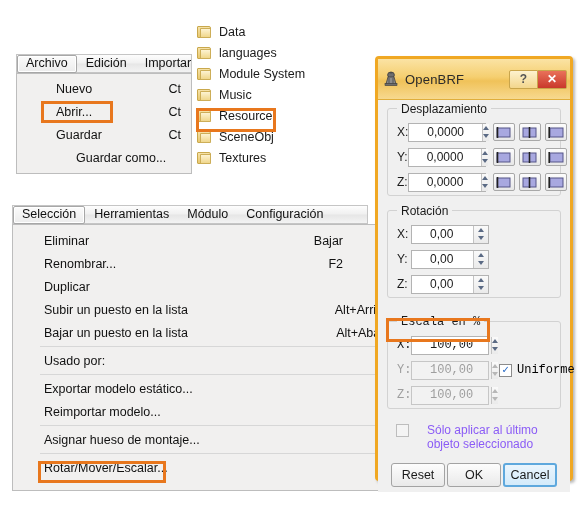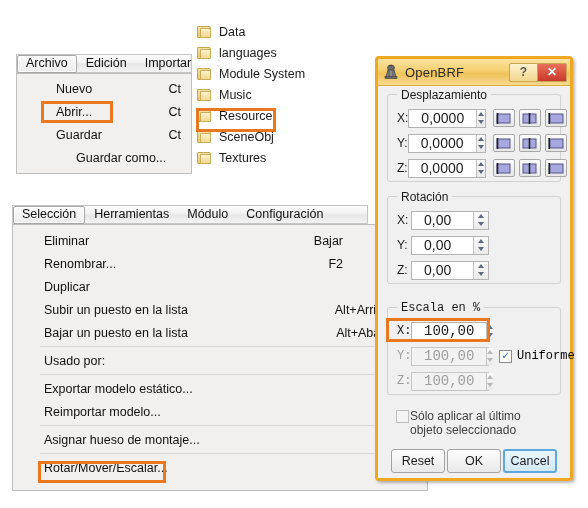--- a/index.html
+++ b/index.html
@@ -94,21 +94,21 @@
   }
   
   .dialog{
     box-sizing:border-box;
     background:#f0f0f0;
     border:3px solid #f0a823;
     border-radius:4px;
     box-shadow:2px 2px 3px rgba(0,0,0,0.28);
   }
   .titlebar{
-    height:27px;
+    height:41px;
     background:linear-gradient(to bottom,#fbe3a4 0%,#f5cf70 45%,#f0c259 55%,#f7d98f 100%);
     display:flex;align-items:center;
     border-bottom:1px solid #e0ae3c;
     padding-left:5px;
     box-sizing:border-box;
   }
   .title-text{font-size:13px;color:#2b2b2b;margin-left:6px;letter-spacing:.2px;}
   .tb-btns{margin-left:auto;display:flex;padding-right:3px;}
   .tb-btn{
     width:29px;height:19px;
@@ -148,22 +148,22 @@
   .fieldrow{display:flex;align-items:center;height:22px;}
   .axis{width:14px;font-size:12px;color:#1a1a1a;text-align:left;}
   .spin{
     display:flex;align-items:stretch;
     height:19px;
     border:1px solid #b3b3b3;
     background:#ffffff;
     box-sizing:border-box;
   }
   .spin .val{
-    flex:1;padding:0 12px;display:flex;align-items:center;
-    font-size:14px;color:#1a1a1a;
+    flex:1;padding:0 18px;display:flex;align-items:center;
+    font-size:12px;color:#1a1a1a;
   }
   .spin.disabled{background:#f2f2f2;border-color:#c6c6c6;}
   .spin.disabled .val{color:#9e9e9e;}
   .spin .btns{
     width:14px;display:flex;flex-direction:column;
     border-left:1px solid #c3c3c3;
     background:linear-gradient(to bottom,#fafafa,#eaeaea);
   }
   .spin .btns div{
     flex:1;display:flex;align-items:center;justify-content:center;
@@ -580,21 +580,21 @@
             <div>
                 <i class="tri tri-dn"></i>
               </div>
           </span>
         </span>
       </div>
     </div>
 
     <div style="display:flex;align-items:flex-start;margin-top:14px;padding-left:9px;">
       <span class="chk off" style="margin-top:1px;"></span>
-      <span style="margin-left:1px;color:#404040;font-size:12px;line-height:14px;">
+      <span style="margin-left:18px;color:#8b5cf6;font-size:12px;line-height:14px;">
         <span>Sólo aplicar al último</span><br>
         <span>objeto seleccionado</span>
       </span>
     </div>
 
     <div style="display:flex;justify-content:space-between;margin-top:12px;padding:0 4px;">
       <span class="btn" style="width:54px;">Reset</span>
       <span class="btn" style="width:54px;">OK</span>
       <span class="btn focus" style="width:54px;">Cancel</span>
     </div>

